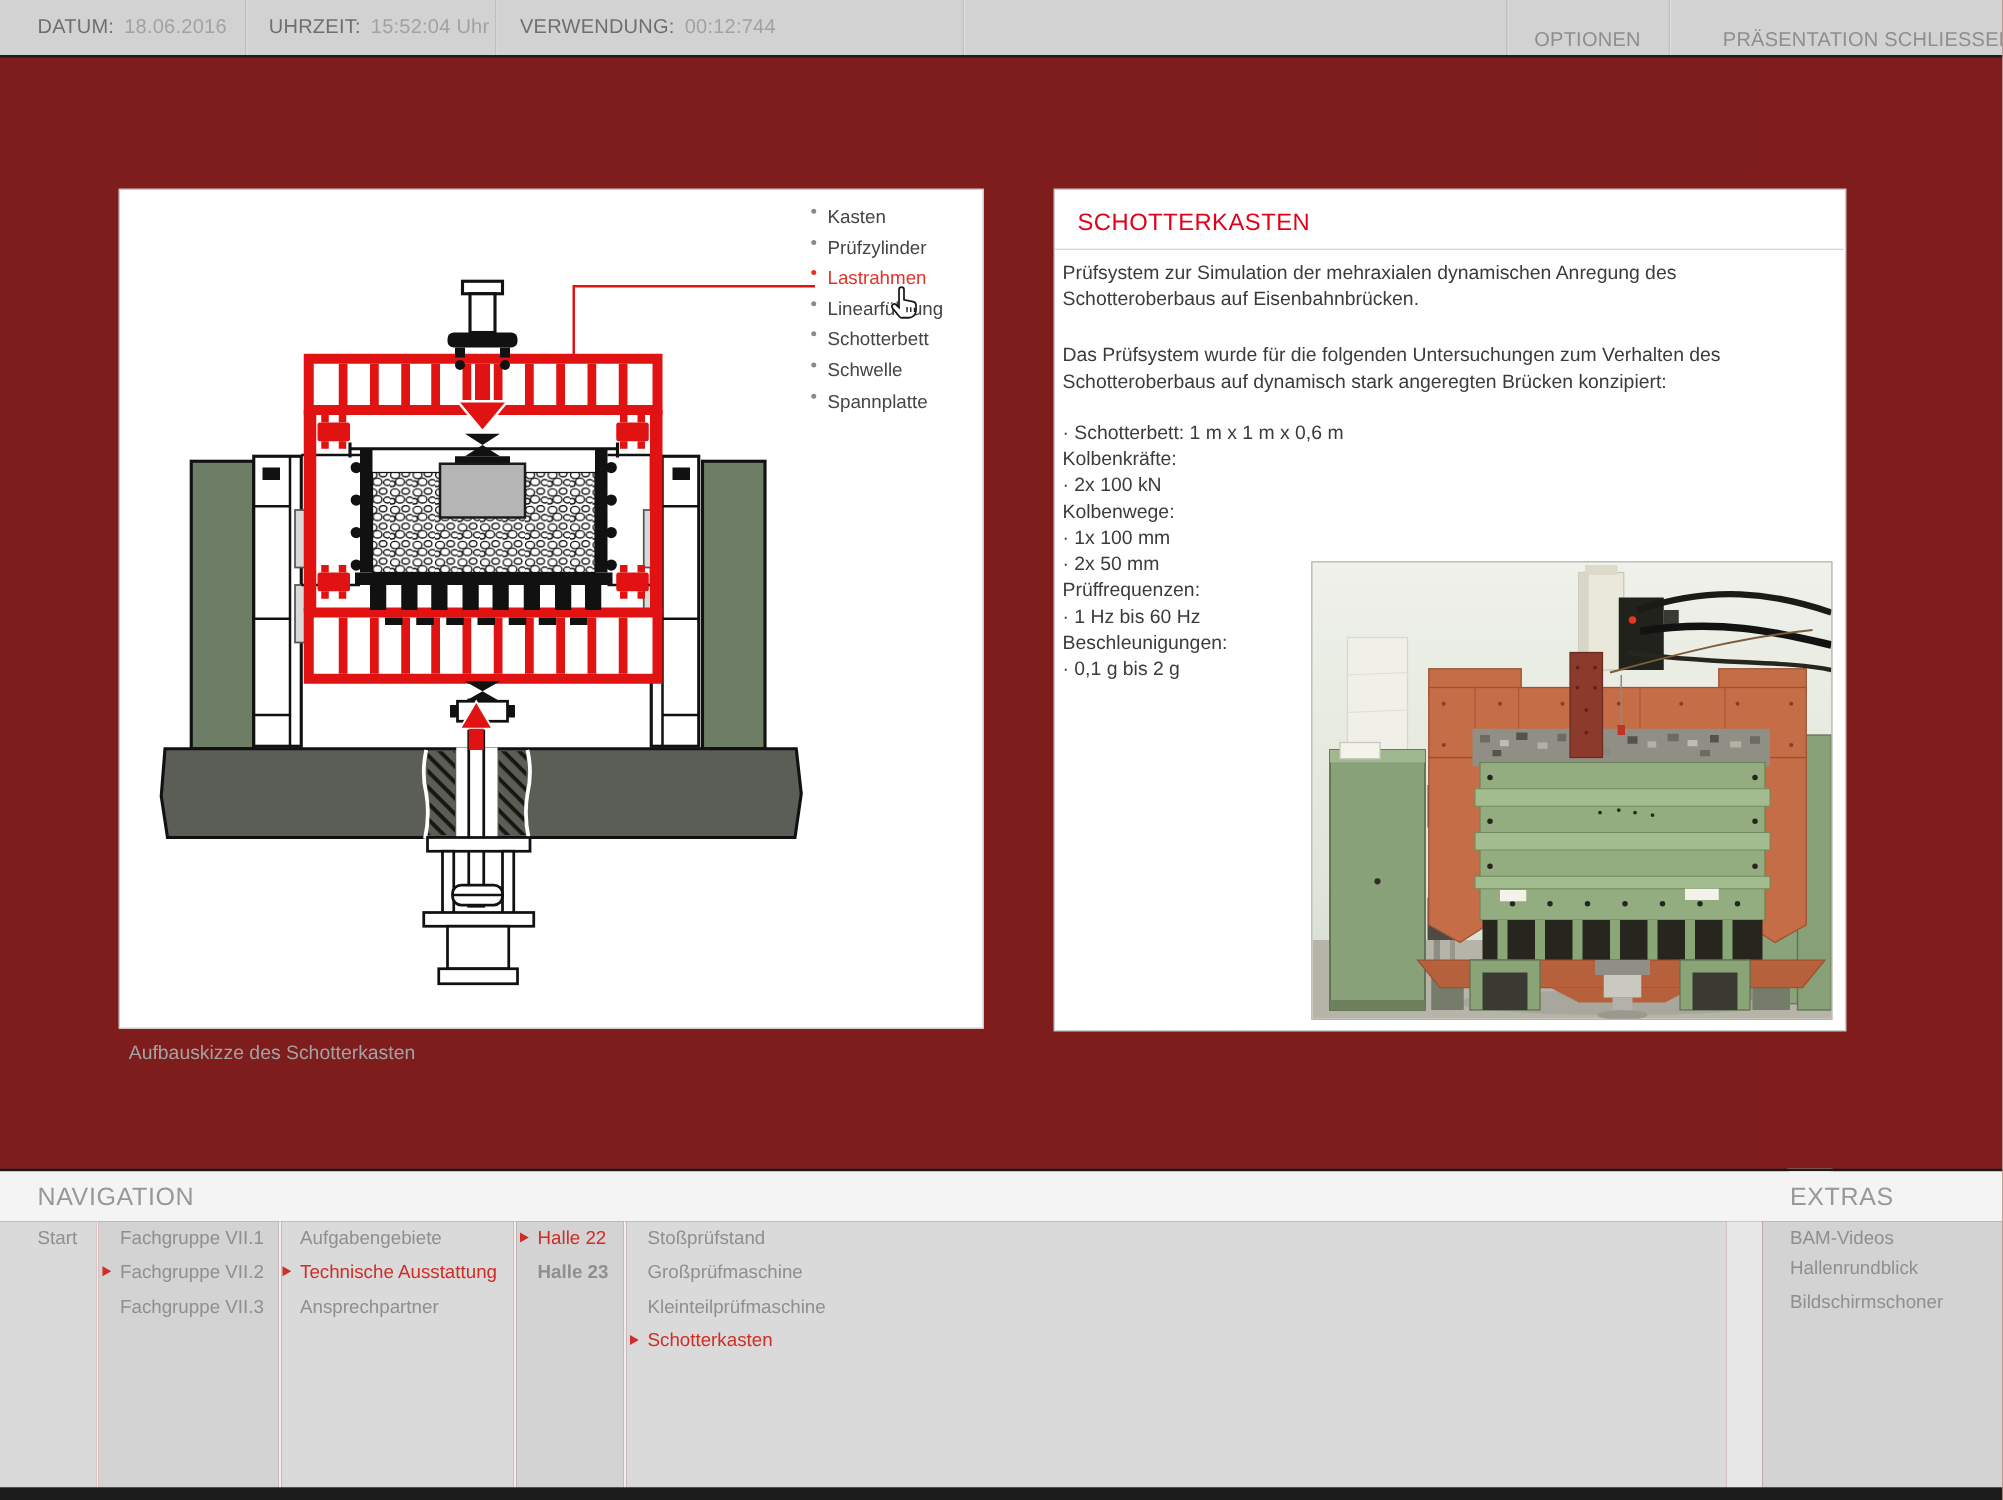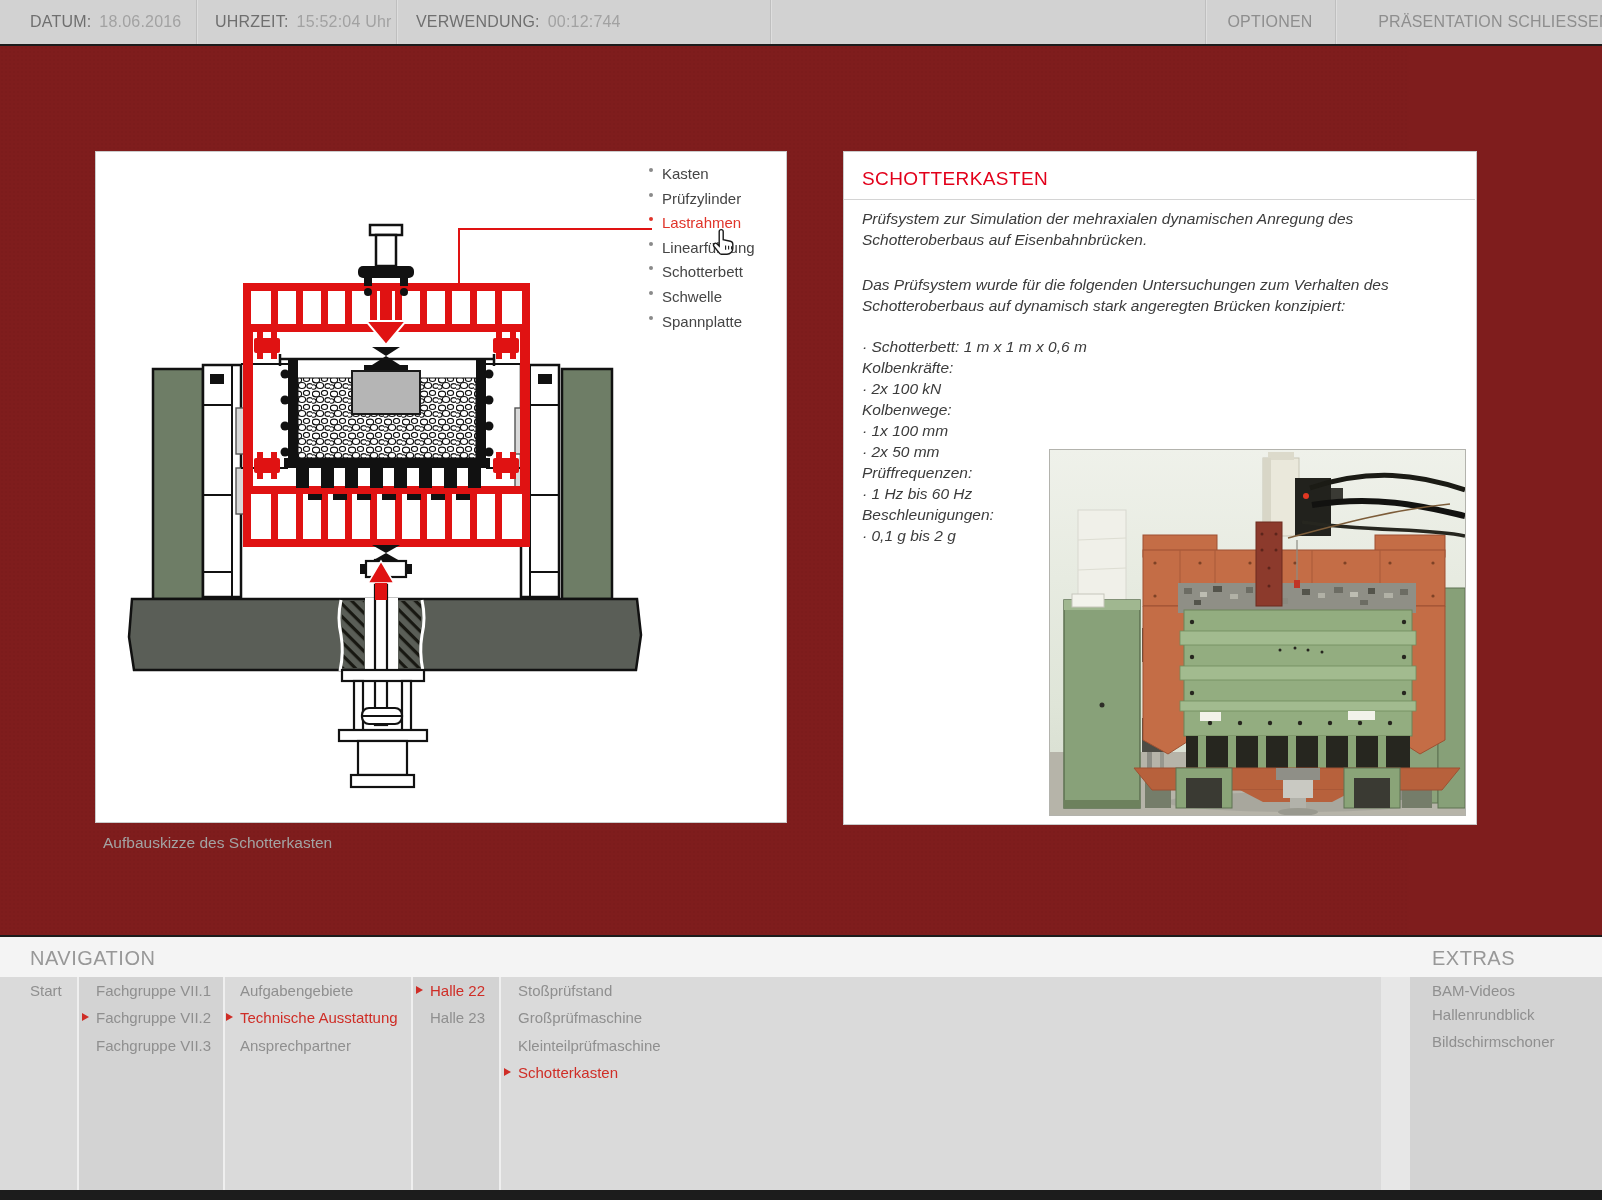--- a/index.html
+++ b/index.html
@@ -5,21 +5,21 @@
   html,body{margin:0;padding:0;background:#ebebeb;font-family:"Liberation Sans",sans-serif;}
   #stage{position:relative;width:1602px;height:1200px;overflow:hidden;background:#7f1d1d;}
   .dots{background-image:radial-gradient(rgba(0,0,0,0.028) 1px,transparent 1.1px);background-size:4px 4px;}
 
   
   .topbar{position:absolute;left:0;top:0;width:1602px;height:44px;background:#d2d2d2;}
   .topbar-cell{position:absolute;top:0;height:44px;display:flex;align-items:center;font-size:16px;letter-spacing:.2px;}
   .tb-sep{position:absolute;top:0;width:1px;height:44px;background:#bfbfbf;box-shadow:1px 0 0 #dedede;}
   .tb-label{color:#6f6f6f;margin-right:8px;}
   .tb-value{color:#a2a2a2;}
-  .tb-btn{justify-content:center;color:#8e8e8e;cursor:pointer;}
+  .tb-btn{justify-content:center;color:#8e8e8e;cursor:pointer;margin-top:11px;}
   .black-line{position:absolute;left:0;width:1602px;background:#1c1c1c;}
 
   
   .panel{position:absolute;background:#fff;border:1px solid #cbcbcb;}
   #panel-left{left:95px;top:105px;width:690px;height:670px;}
   #panel-right{left:843px;top:105px;width:632px;height:672px;}
   .diagram-svg{position:absolute;left:0;top:0;width:690px;height:670px;}
 
   
   .label-list{position:absolute;left:553px;top:10px;list-style:none;margin:0;padding:0;}
@@ -27,21 +27,21 @@
   .label-list li .dot{display:inline-block;width:4px;height:4px;border-radius:50%;background:#8a8a8a;vertical-align:7px;margin-right:9px;}
   .label-list li.active{color:#e0342a;}
   .label-list li.active .dot{background:#e0342a;}
   .cursor-icon{position:absolute;left:615px;top:74px;width:27px;height:30px;}
 
   .caption{position:absolute;left:103px;top:788px;font-size:15.5px;color:#a3a3a3;}
 
   
   .info-title{position:absolute;left:18px;top:16px;font-size:19px;color:#e2001a;letter-spacing:.4px;}
   .info-divider{position:absolute;left:0px;top:47px;width:631px;height:1px;background:#d4d4d4;}
-  .info-text{position:absolute;left:18px;top:56px;width:600px;font-size:15.5px;line-height:21px;color:#3b3b3b;font-style:italic;}
+  .info-text{position:absolute;left:6px;top:56px;width:600px;font-size:15.5px;line-height:21px;color:#3b3b3b;}
   .info-text p{margin:0 0 0 0;}
   .info-text .gap{height:24px;}
   .spec-line{white-space:nowrap;}
   .photo{position:absolute;left:205px;top:297px;width:415px;height:365px;border:1px solid #b3b3ad;background:#e2e6db;}
   .photo svg{display:block;width:415px;height:365px;}
 
   
   .version{position:absolute;left:30px;top:898px;font-size:12.5px;color:#cacaca;}
   .notice{position:absolute;left:30px;top:913px;font-size:13.5px;color:#e2453d;}
   .logo{position:absolute;left:1430px;top:889px;display:flex;align-items:center;}
@@ -493,21 +493,21 @@
     <div class="nav-item" style="left:96px;top:32px;">Fachgruppe VII.2</div>
     <div class="nav-item" style="left:96px;top:60px;">Fachgruppe VII.3</div>
 
     <div class="nav-item" style="left:240px;top:5px;">Aufgabengebiete</div>
     <div class="nav-arrow" style="left:226px;top:36px;"></div>
     <div class="nav-item red" style="left:240px;top:32px;">Technische Ausstattung</div>
     <div class="nav-item" style="left:240px;top:60px;">Ansprechpartner</div>
 
     <div class="nav-arrow" style="left:416px;top:9px;"></div>
     <div class="nav-item red" style="left:430px;top:5px;">Halle 22</div>
-    <div class="nav-item" style="left:430px;top:32px;">Halle 23</div>
+    <div class="nav-item" style="left:430px;top:32px;font-weight:bold;">Halle 23</div>
 
     <div class="nav-item" style="left:518px;top:5px;">Stoßprüfstand</div>
     <div class="nav-item" style="left:518px;top:32px;">Großprüfmaschine</div>
     <div class="nav-item" style="left:518px;top:60px;">Kleinteilprüfmaschine</div>
     <div class="nav-arrow" style="left:504px;top:91px;"></div>
     <div class="nav-item red" style="left:518px;top:87px;">Schotterkasten</div>
 
     <div class="nav-item" style="left:1432px;top:5px;">BAM-Videos</div>
     <div class="nav-item" style="left:1432px;top:29px;">Hallenrundblick</div>
     <div class="nav-item" style="left:1432px;top:56px;">Bildschirmschoner</div>

